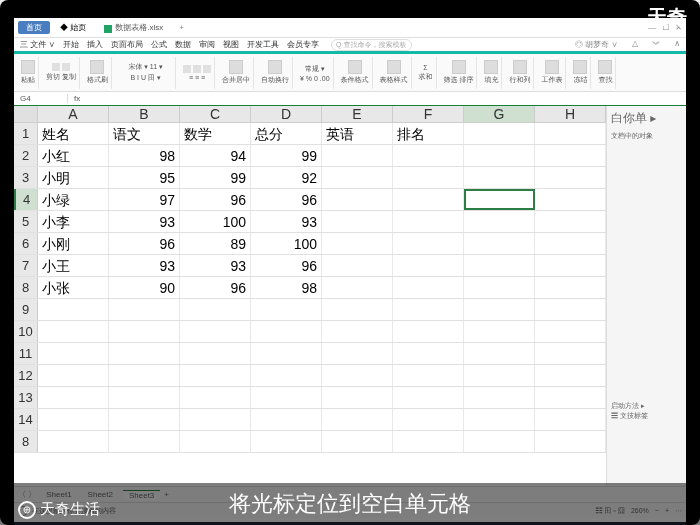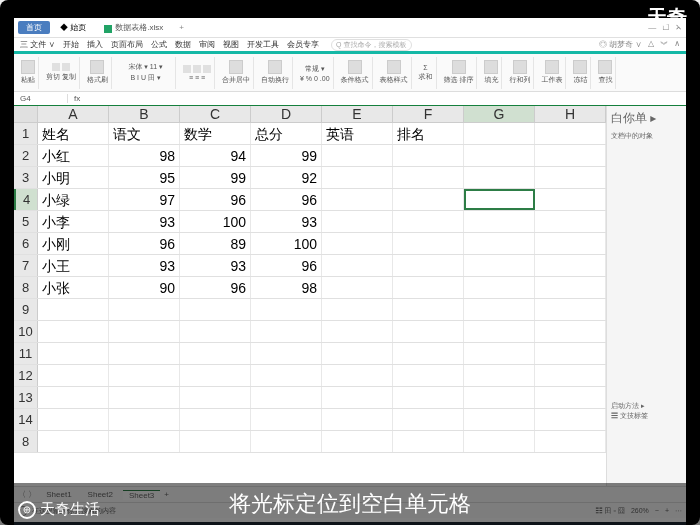--- a/index.html
+++ b/index.html
@@ -10,21 +10,21 @@
     .titlebar { height: 20px; background: #fff; border-bottom: 1px solid #e0e0e0; display: flex; align-items: center; font-size: 8px; padding: 0 4px; }
     .tab-btn { padding: 1px 8px; margin-right: 2px; font-size: 8px; }
     .tab-active { background: #4a7dbf; color: #fff; border-radius: 2px; }
     .tab-file { color: #555; display: flex; align-items: flex-end; }
     .file-icon { width: 8px; height: 8px; background: #21a366; margin-right: 3px; }
     .tab-plus { color: #888; margin-left: 6px; }
     .window-controls { margin-left: auto; display: flex; gap: 6px; color: #888; font-size: 8px; }
     .menubar { height: 16px; display: flex; align-items: center; font-size: 8px; padding: 0 6px; gap: 8px; color: #333; border-bottom: 3px solid #14b8a6; }
     .menu-item { cursor: pointer; }
     .menu-search { margin-left: 4px; color: #aaa; padding: 0 4px; border: 1px solid #e0e0e0; border-radius: 6px; font-size: 7px; }
-    .menu-right { margin-left: auto; display: flex; gap: 6px; color: #888; }
+    .menu-right { margin-left: auto; display: flex; gap: 14px; color: #888; }
     .toolbar { height: 38px; background: #fafafa; border-bottom: 1px solid #ddd; display: flex; align-items: center; padding: 0 4px; gap: 4px; font-size: 7px; color: #555; }
     .toolbar-group { display: flex; flex-direction: column; align-items: center; padding: 0 3px; border-right: 1px solid #e5e5e5; height: 32px; justify-content: center; gap: 1px; }
     .toolbar-icon { width: 14px; height: 14px; background: #ddd; border: 1px solid #ccc; }
     .toolbar-mini { display: flex; gap: 2px; }
     .mini-icon { width: 8px; height: 8px; background: #e0e0e0; }
     .cell-ref-bar { height: 14px; border-bottom: 1px solid #15803d; display: flex; align-items: center; font-size: 8px; padding: 0 4px; color: #555; }
     .cell-ref { width: 50px; border-right: 1px solid #ddd; padding-left: 2px; }
     .main-area { display: flex; height: 380px; }
     .sheet-area { flex: 1; position: relative; overflow: hidden; }
     .col-headers { display: flex; height: 17px; background: #e8e8e8; border-bottom: 1px solid #ccc; }

